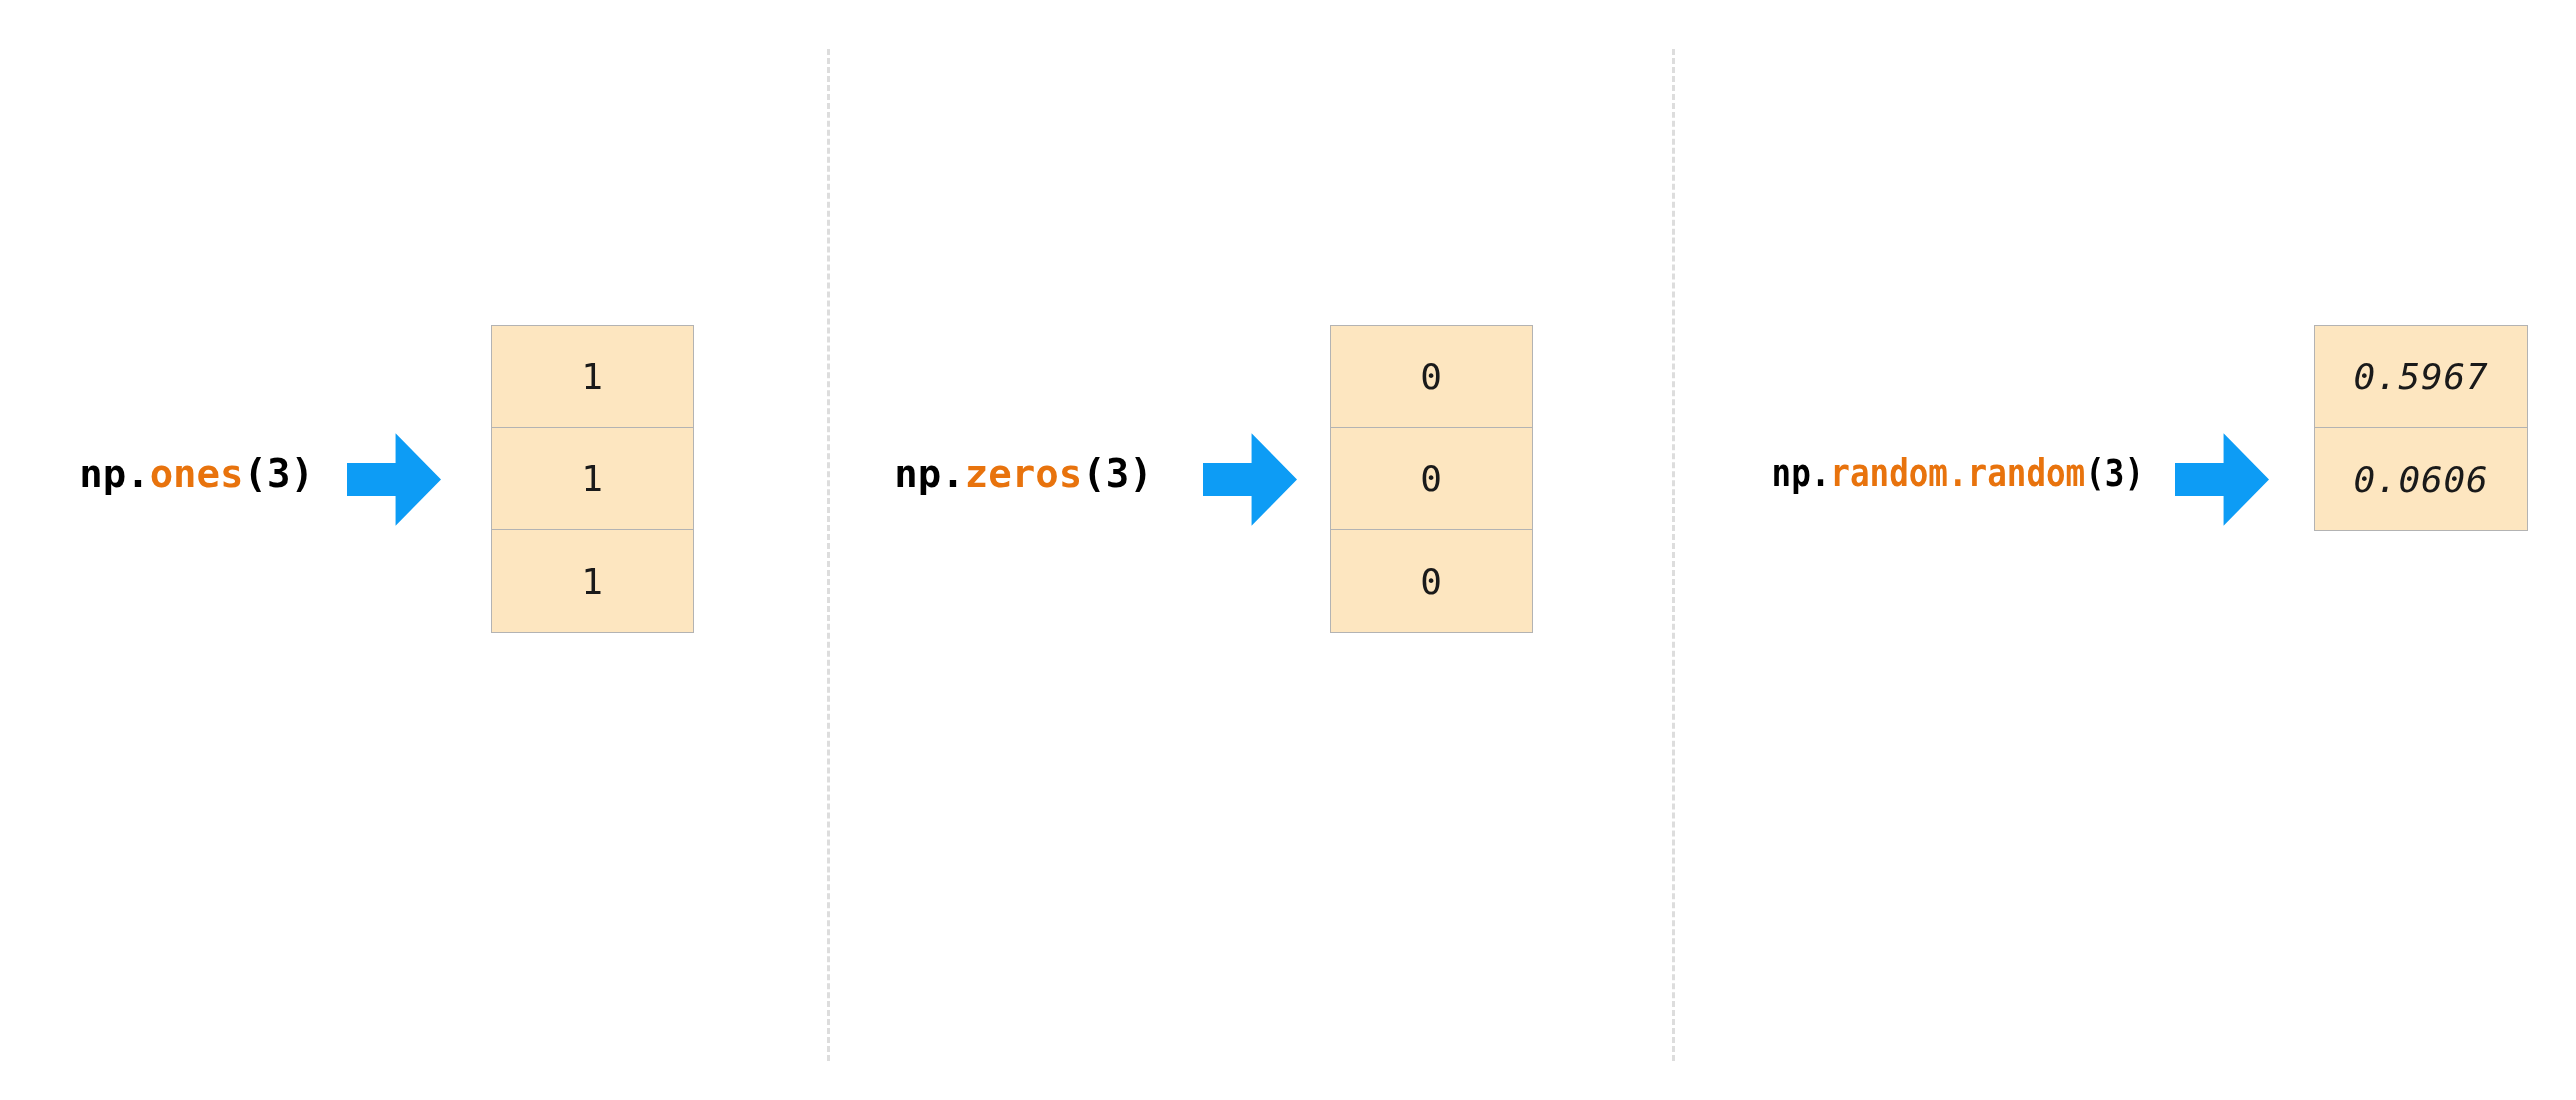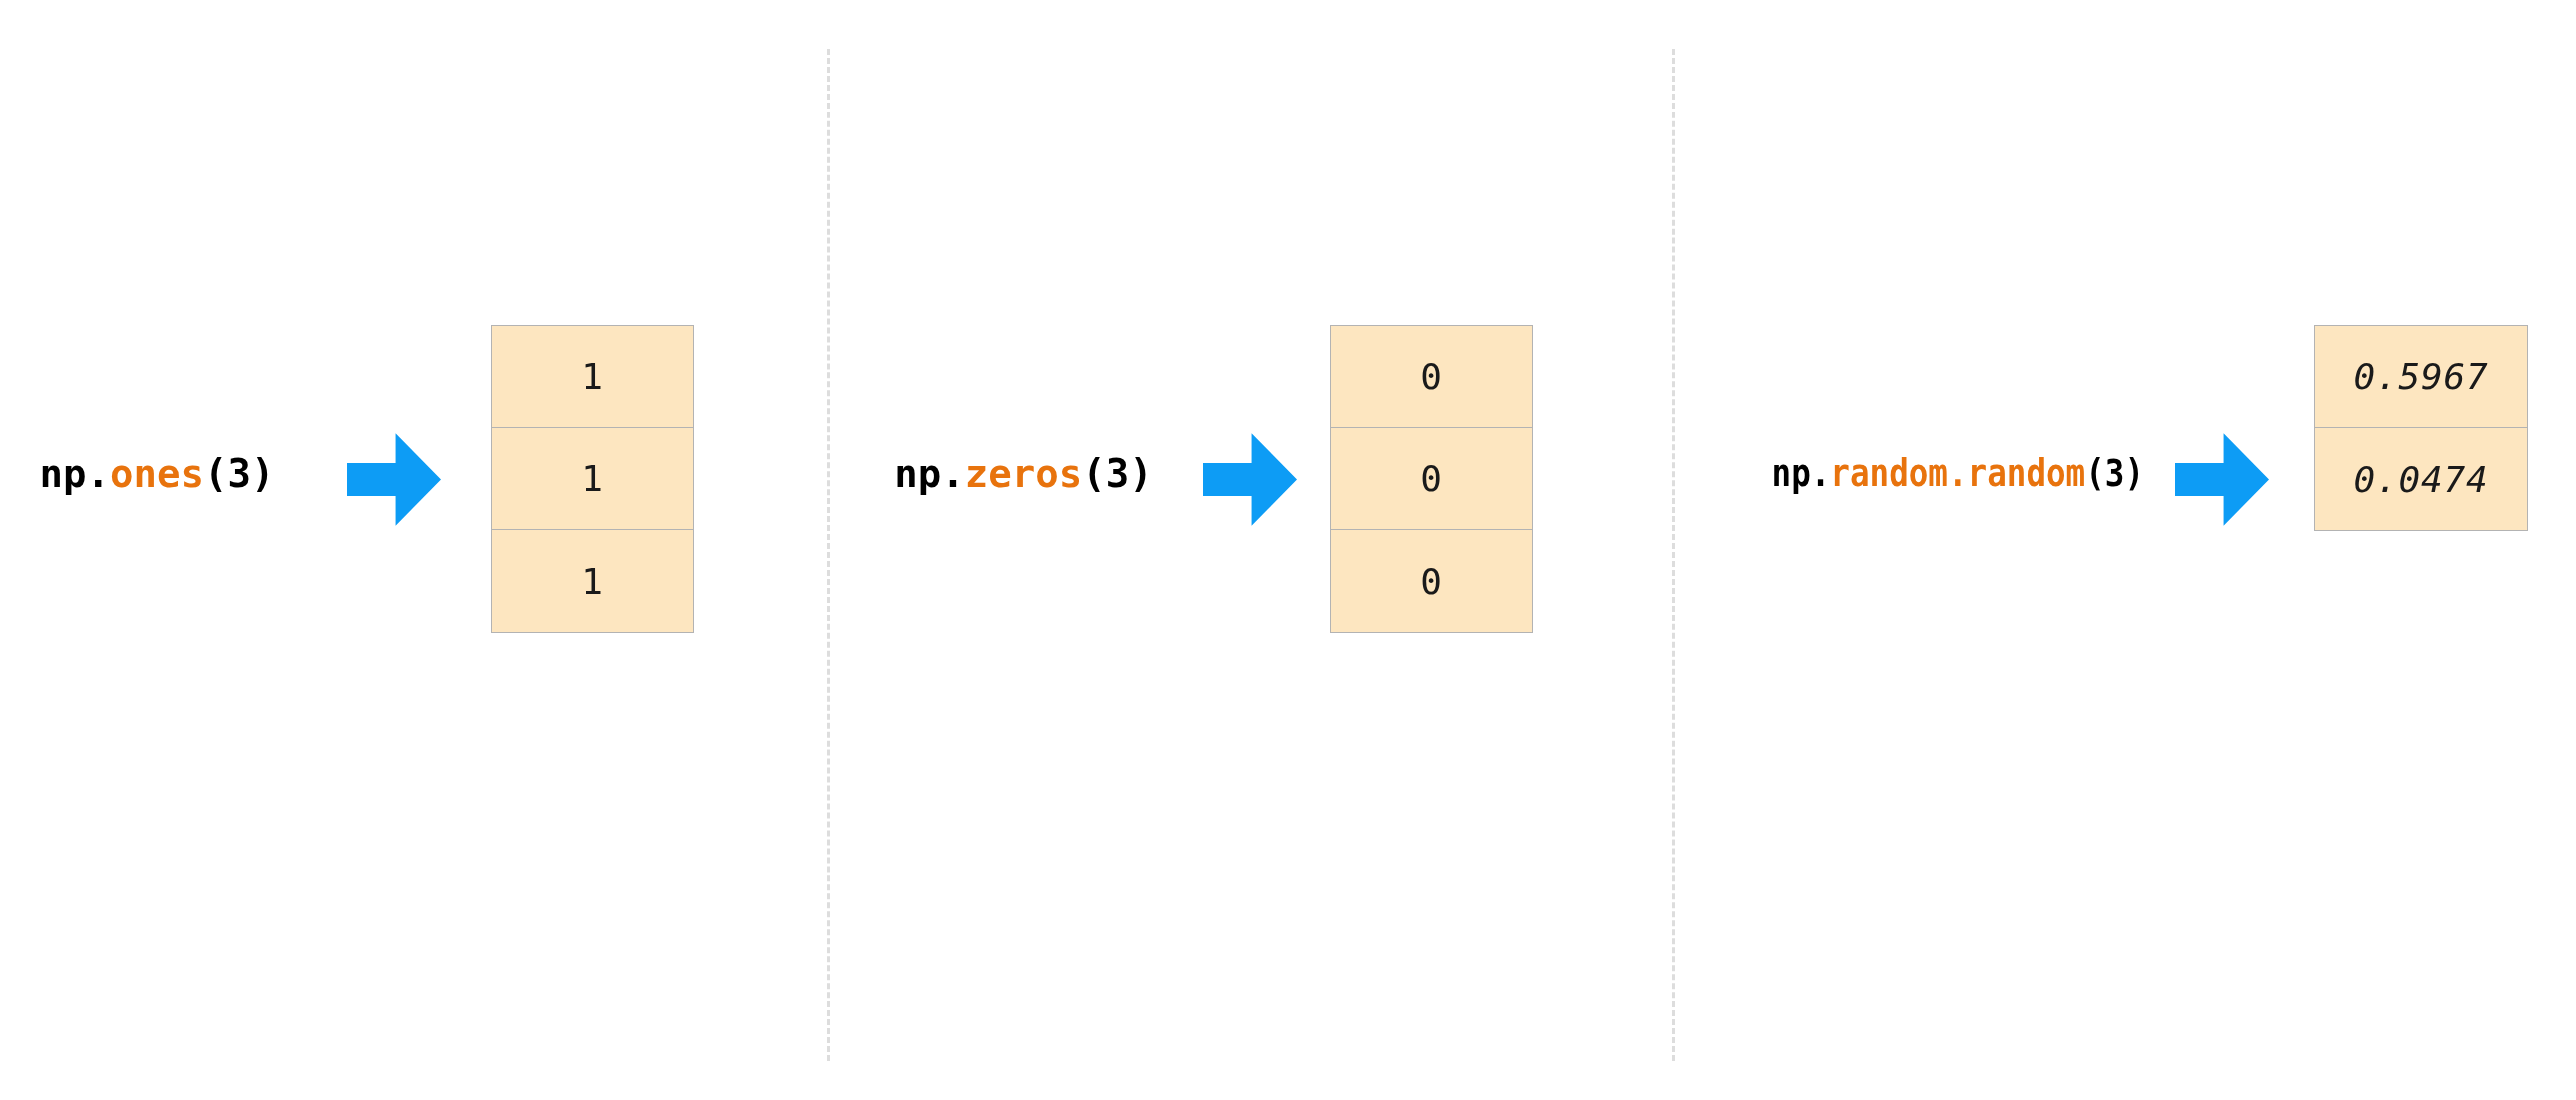--- a/index.html
+++ b/index.html
@@ -95,21 +95,21 @@
 </head>
 <body>
 
 <div id="canvas">
 
   <div class="divider" style="left:827px;"></div>
   <div class="divider" style="left:1672px;"></div>
 
   <div class="panel" style="left:0; width:827px;">
 
-    <div class="code-label" style="left:0px; width:314px;text-align:center;">
+    <div class="code-label" style="left:0px; width:314px;">
       <span class="mod">np.</span><span class="fn">ones</span><span class="args">(3)</span>
     </div>
 
     <div class="arrow" style="left:347px;">
       <svg viewBox="0 0 120 118" xmlns="http://www.w3.org/2000/svg" aria-hidden="true">
         <polygon points="0,38 62,38 62,0 120,59 62,118 62,80 0,80" fill="#0d9cf5"></polygon>
       </svg>
     </div>
 
     <div class="array-col col-narrow" style="left:491px;">
@@ -145,18 +145,18 @@
     </div>
 
     <div class="arrow" style="left:503px;">
       <svg viewBox="0 0 120 118" xmlns="http://www.w3.org/2000/svg" aria-hidden="true">
         <polygon points="0,38 62,38 62,0 120,59 62,118 62,80 0,80" fill="#0d9cf5"></polygon>
       </svg>
     </div>
 
     <div class="array-col col-wide" style="left:642px;">
       <div class="cell">0.5967</div>
-      <div class="cell">0.0474</div>
+      <div class="cell">0.0606</div>
     </div>
   </div>
 
 </div>
 
 
 </body></html>

